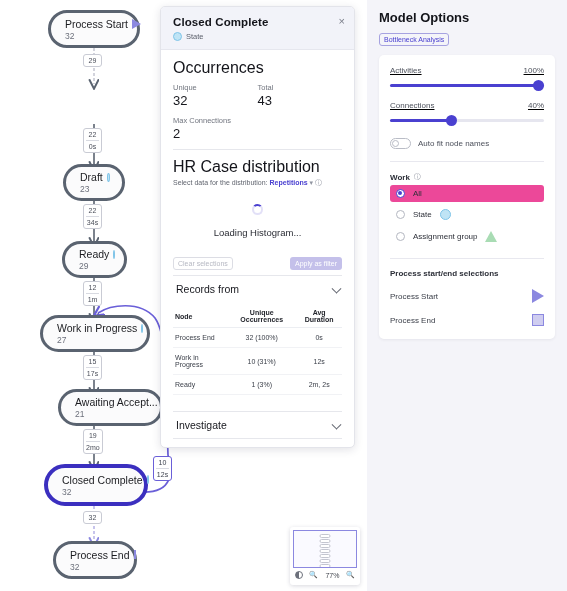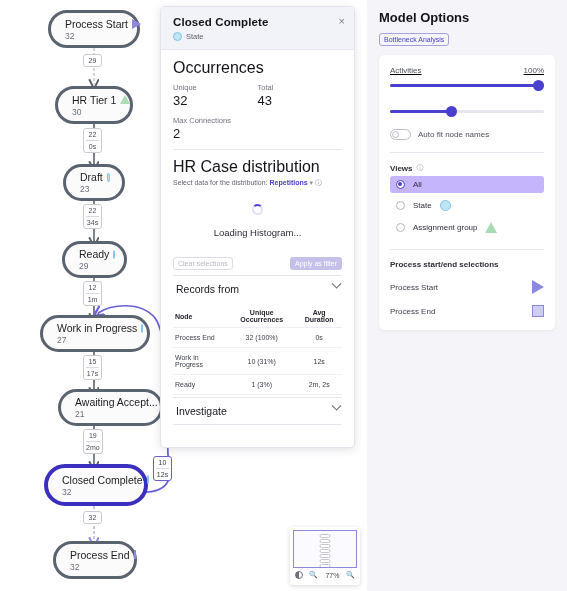--- a/index.html
+++ b/index.html
@@ -99,21 +99,21 @@
     font-size: 7px; color: #b6b8c2; border: 1px solid #dcdde4;
     border-radius: 3px; padding: 2px 4px; background: #fff;
   }
   .btn-filled {
     font-size: 7px; color: #ffffff; background: #c4c0ea;
     border-radius: 3px; padding: 3px 5px;
   }
 
   .accordion {
     border-top: 1px solid #e6e7ec;
-    display: flex; align-items: flex-start; justify-content: space-between;
+    display: flex; align-items: flex-end; justify-content: space-between;
     padding: 7px 2px 7px 3px;
   }
   .accordion.active {
     border: 1.5px solid #4a40d0; border-radius: 3px; padding: 5px 4px 5px 5px;
     margin-top: 3px;
   }
   .acc-label { font-size: 10.5px; color: #16171d; }
   .chev { width: 7px; height: 7px; border-right: 1.3px solid #61656f; border-bottom: 1.3px solid #61656f; transform: rotate(45deg) translate(-2px,-2px); }
   .chev.up { transform: rotate(-135deg) translate(-2px,-2px); }
 
@@ -169,21 +169,21 @@
 
   .mo-rule { height: 1px; background: #e8e8ef; margin: 12px 0 10px 0; }
 
   .mo-sec-h { display: flex; align-items: center; gap: 4px; }
   .mo-sec-t { font-size: 8px; color: #2c2f38; font-weight: 700; }
 
   .view-row {
     display: flex; align-items: center; gap: 8px;
     padding: 4px 6px; border-radius: 3px; margin-top: 3px;
   }
-  .view-row.sel { background: #c4b5fd; }
+  .view-row.sel { background: #ec4899; }
   .radio { width: 9px; height: 9px; border-radius: 50%; border: 1.2px solid #b4b7c1; background: #fff; }
   .radio.on { border-color: #4a40d0; position: relative; }
   .radio.on::after { content: ""; position: absolute; left: 1.4px; top: 1.4px; width: 4px; height: 4px; border-radius: 50%; background: #4a40d0; }
   .view-label { font-size: 8px; color: #2c2f38; }
 
   .se-row { display: flex; align-items: center; justify-content: space-between; margin-top: 11px; }
   .se-label { font-size: 8px; color: #3a3e48; }
   .se-play { width: 0; height: 0; border-top: 7px solid transparent; border-bottom: 7px solid transparent; border-left: 12px solid #8b88e0; }
   .se-stop { width: 12px; height: 12px; background: #cfcdf0; border: 1.3px solid #8b88e0; }
 
@@ -240,27 +240,20 @@
   </svg>
 
   <div class="node" style="left:48px; top:10px; width:92px; height:38px;">
     <div class="node-title-row">
       <span class="node-title">Process Start</span>
       <span class="ic ic-play"></span>
     </div>
     <div class="node-count">32</div>
   </div>
 
-  <div class="node" style="left:55px; top:86px; width:78px; height:38px;">
-    <div class="node-title-row">
-      <span class="node-title">HR Tier 1</span>
-      <span class="ic ic-tri"></span>
-    </div>
-    <div class="node-count">30</div>
-  </div>
 
   <div class="node" style="left:63px; top:164px; width:62px; height:37px;">
     <div class="node-title-row">
       <span class="node-title">Draft</span>
       <span class="ic ic-state"></span>
     </div>
     <div class="node-count">23</div>
   </div>
 
   <div class="node" style="left:62px; top:241px; width:65px; height:37px;">
@@ -409,21 +402,21 @@
           <td class="c">12s</td>
         </tr>
         <tr>
           <td class="n">Ready</td>
           <td class="c">1 (3%)</td>
           <td class="c">2m, 2s</td>
         </tr>
       </tbody>
     </table>
 
-    <div class="accordion" style="margin-top:2px;">
+    <div class="accordion" style="margin-top:16px;">
       <span class="acc-label">Investigate</span>
       <span class="chev"></span>
     </div>
     <div class="dp-rule" style="margin:0;"></div>
   </div>
 </div>
 
 <div id="model-options">
   <div id="mo-title">Model Options</div>
   <div id="mo-badge">Bottleneck Analysis</div>
@@ -436,37 +429,41 @@
       </div>
       <div class="sl-track">
         <div class="sl-fill" style="width:100%;"></div>
         <div class="sl-knob" style="left:calc(100% - 11px);"></div>
       </div>
     </div>
 
     <div class="sl-gap"></div>
 
     <div>
+      <div class="sl-row">
+        <span class="sl-label">Connections</span>
+        <span class="sl-val">40%</span>
+      </div>
       <div class="sl-track">
         <div class="sl-fill" style="width:40%;"></div>
         <div class="sl-knob" style="left:calc(40% - 6px);"></div>
       </div>
     </div>
 
     <div id="toggle-row">
       <div class="toggle">
           <div class="kn"></div>
         </div>
       <span id="toggle-label">Auto fit node names</span>
     </div>
 
     <div class="mo-rule"></div>
 
     <div class="mo-sec-h">
-      <span class="mo-sec-t">Views</span>
+      <span class="mo-sec-t">Work</span>
       <span class="dp-info">ⓘ</span>
     </div>
 
     <div class="view-row sel">
       <span class="radio on"></span>
       <span class="view-label">All</span>
     </div>
     <div class="view-row">
       <span class="radio"></span>
       <span class="view-label">State</span>

